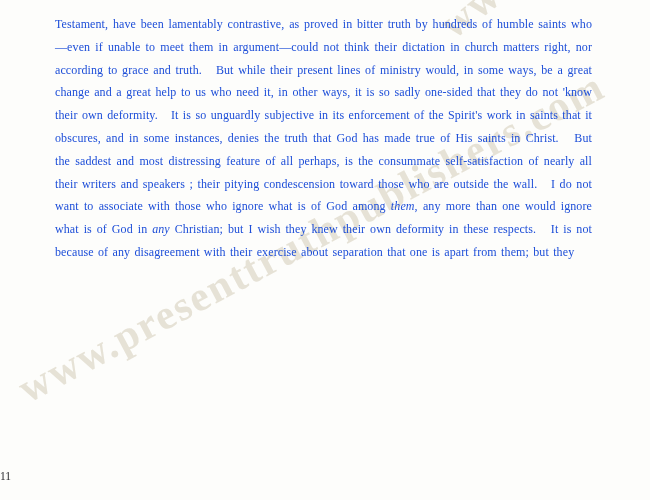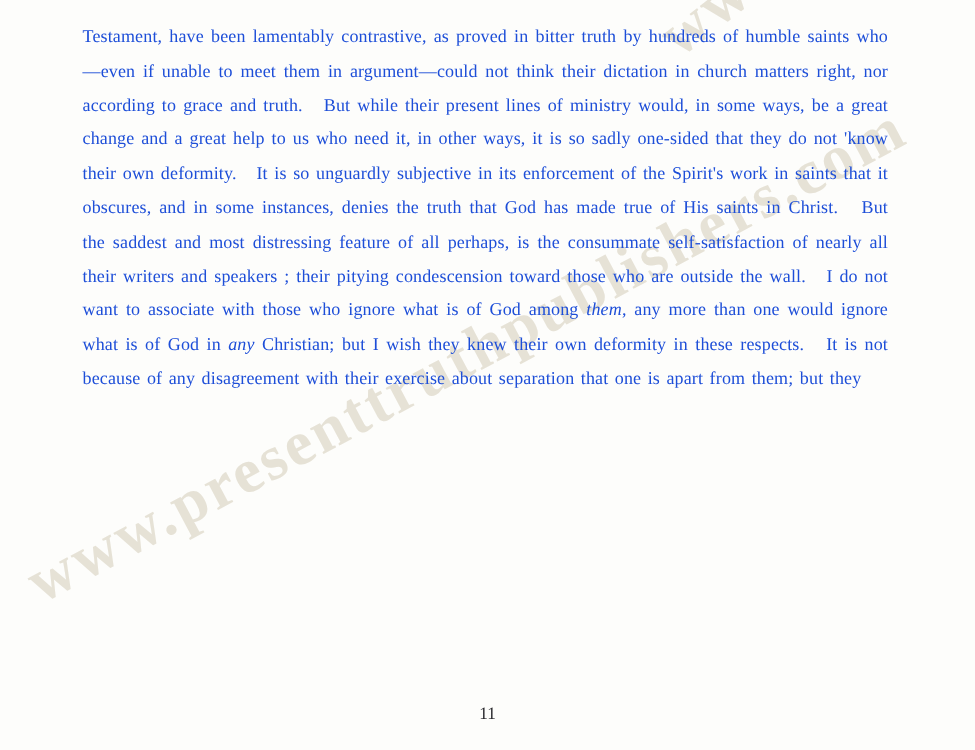--- a/index.html
+++ b/index.html
@@ -67,21 +67,21 @@
     text-rendering: optimizeLegibility;
   }
   p.body-text em {
     font-style: italic;
   }
   .page-number {
     position: absolute;
     bottom: 18px;
     left: 0;
     width: 650px;
-    text-align: center;
+    text-align: left;
     font-size: 11.5px;
     color: #2a2a2e;
     font-family: "Liberation Serif", serif;
     z-index: 1;
   }
 </style>
 </head>
 <body>
 
 <div id="page">

